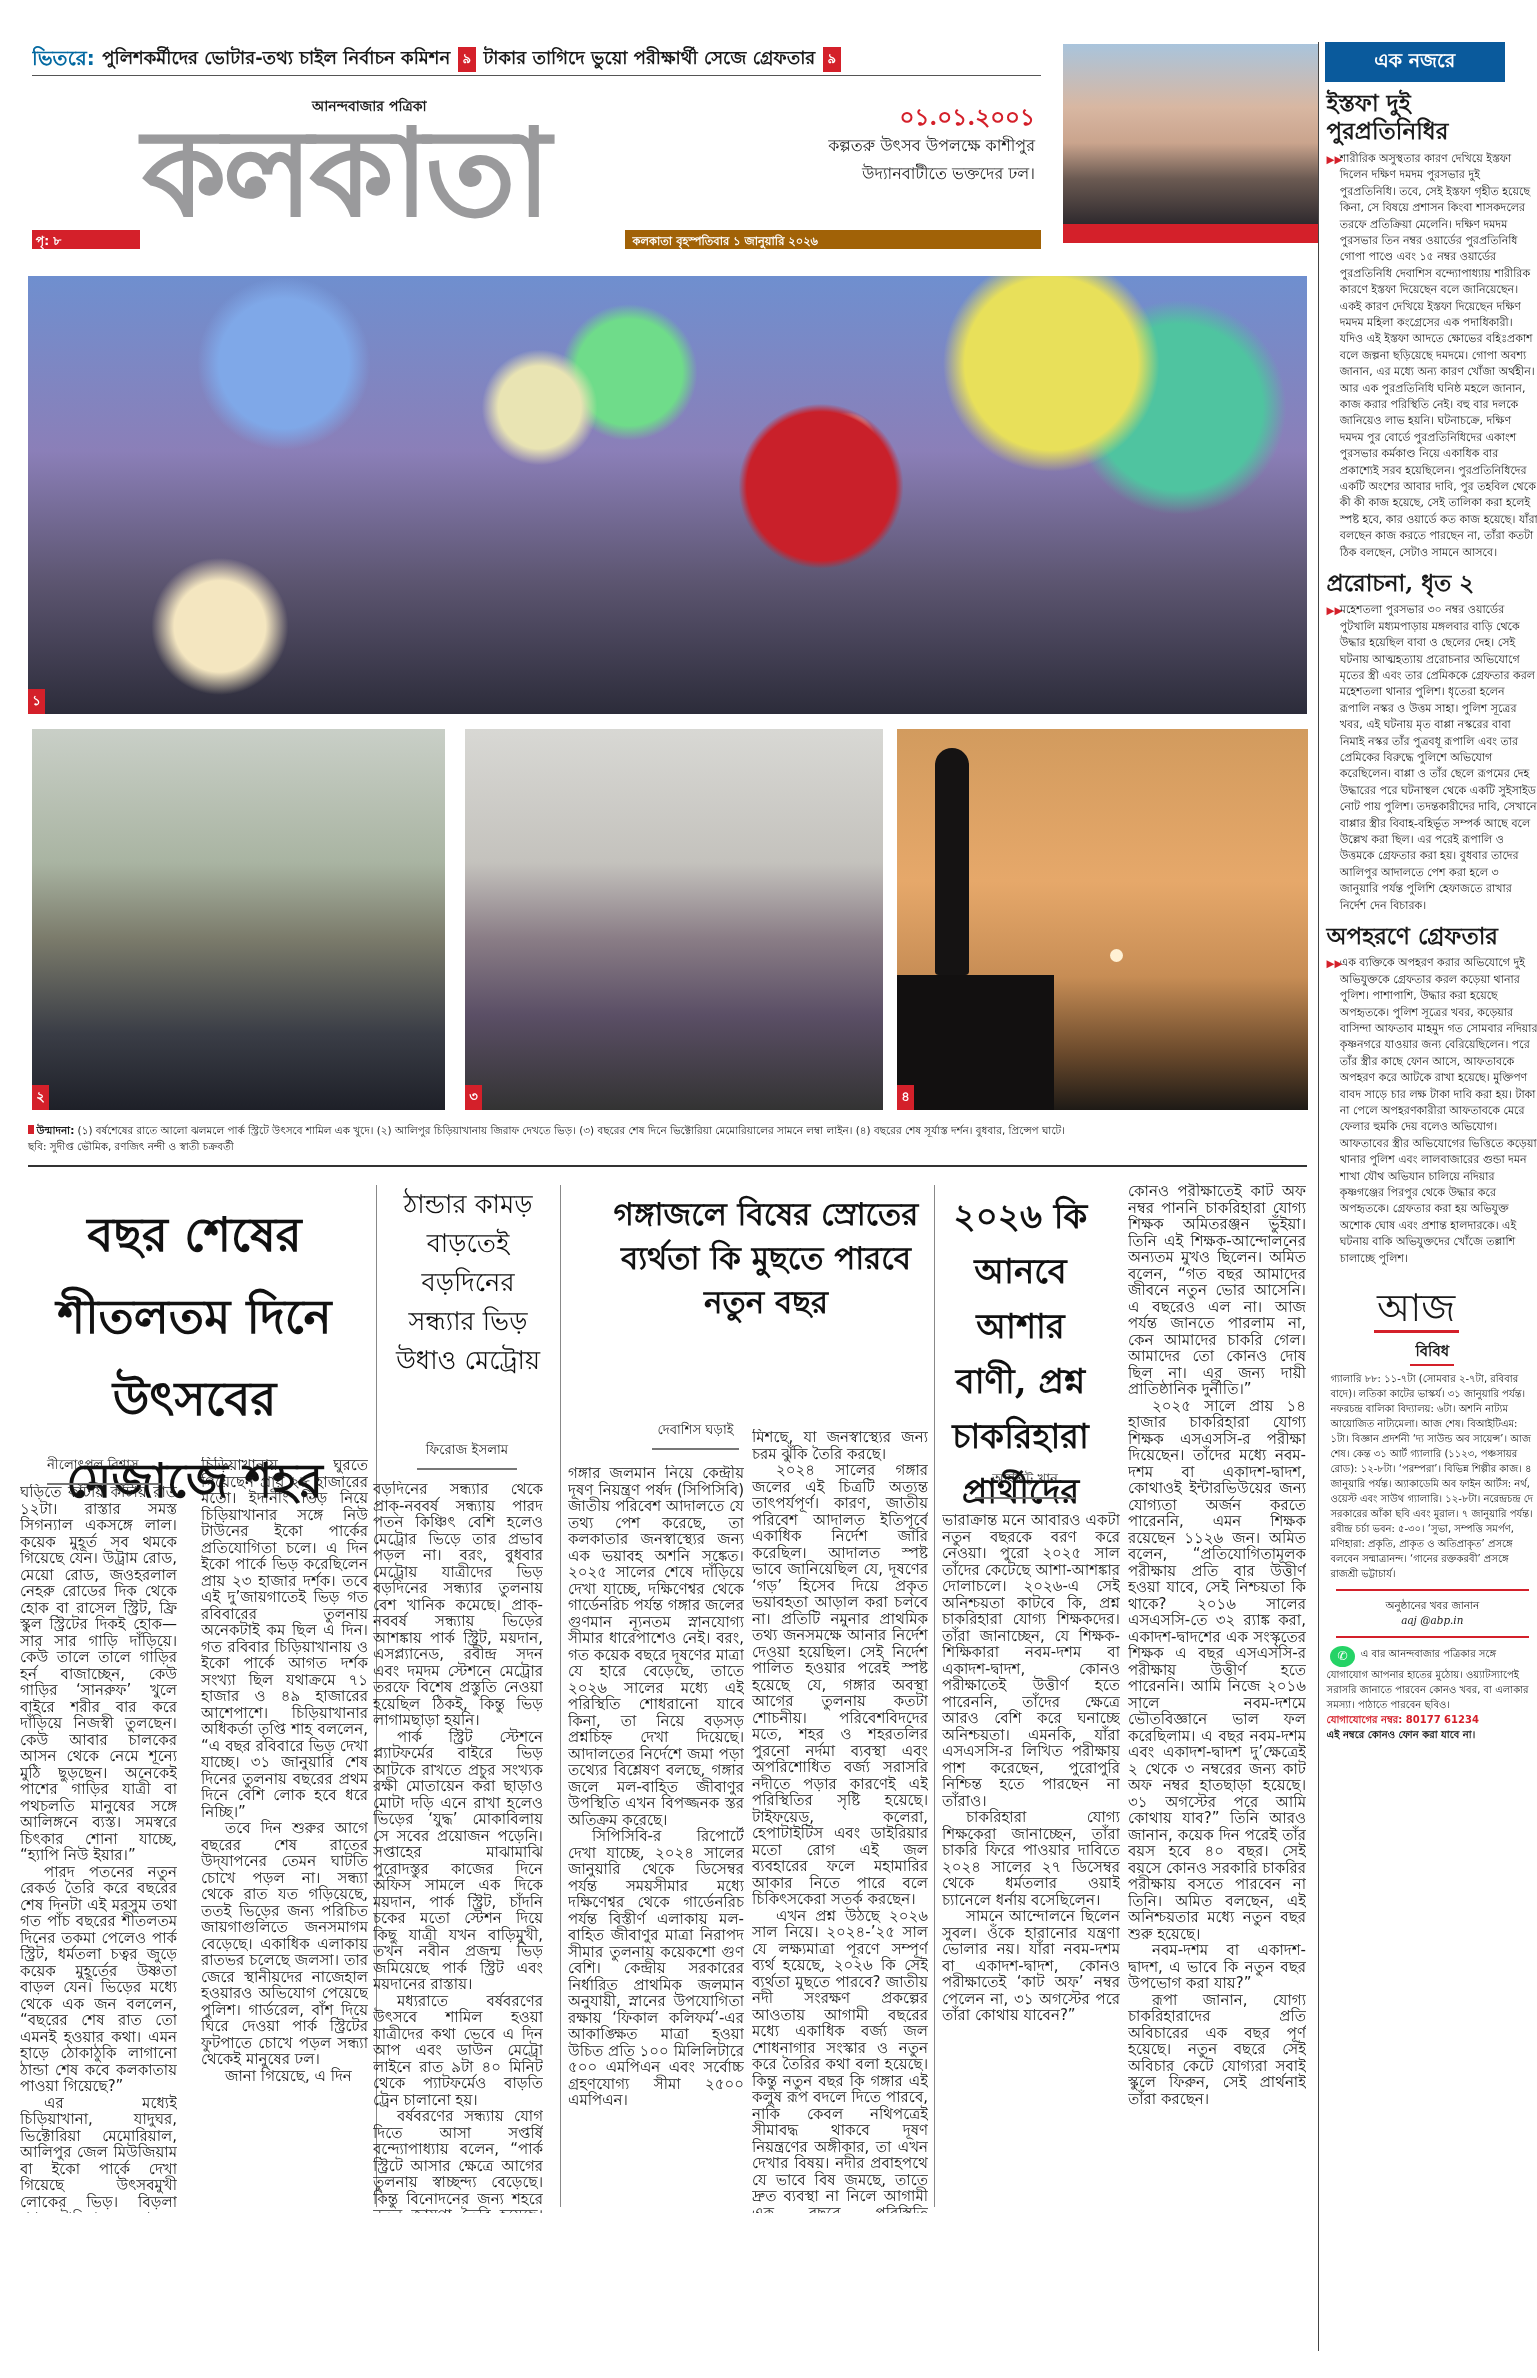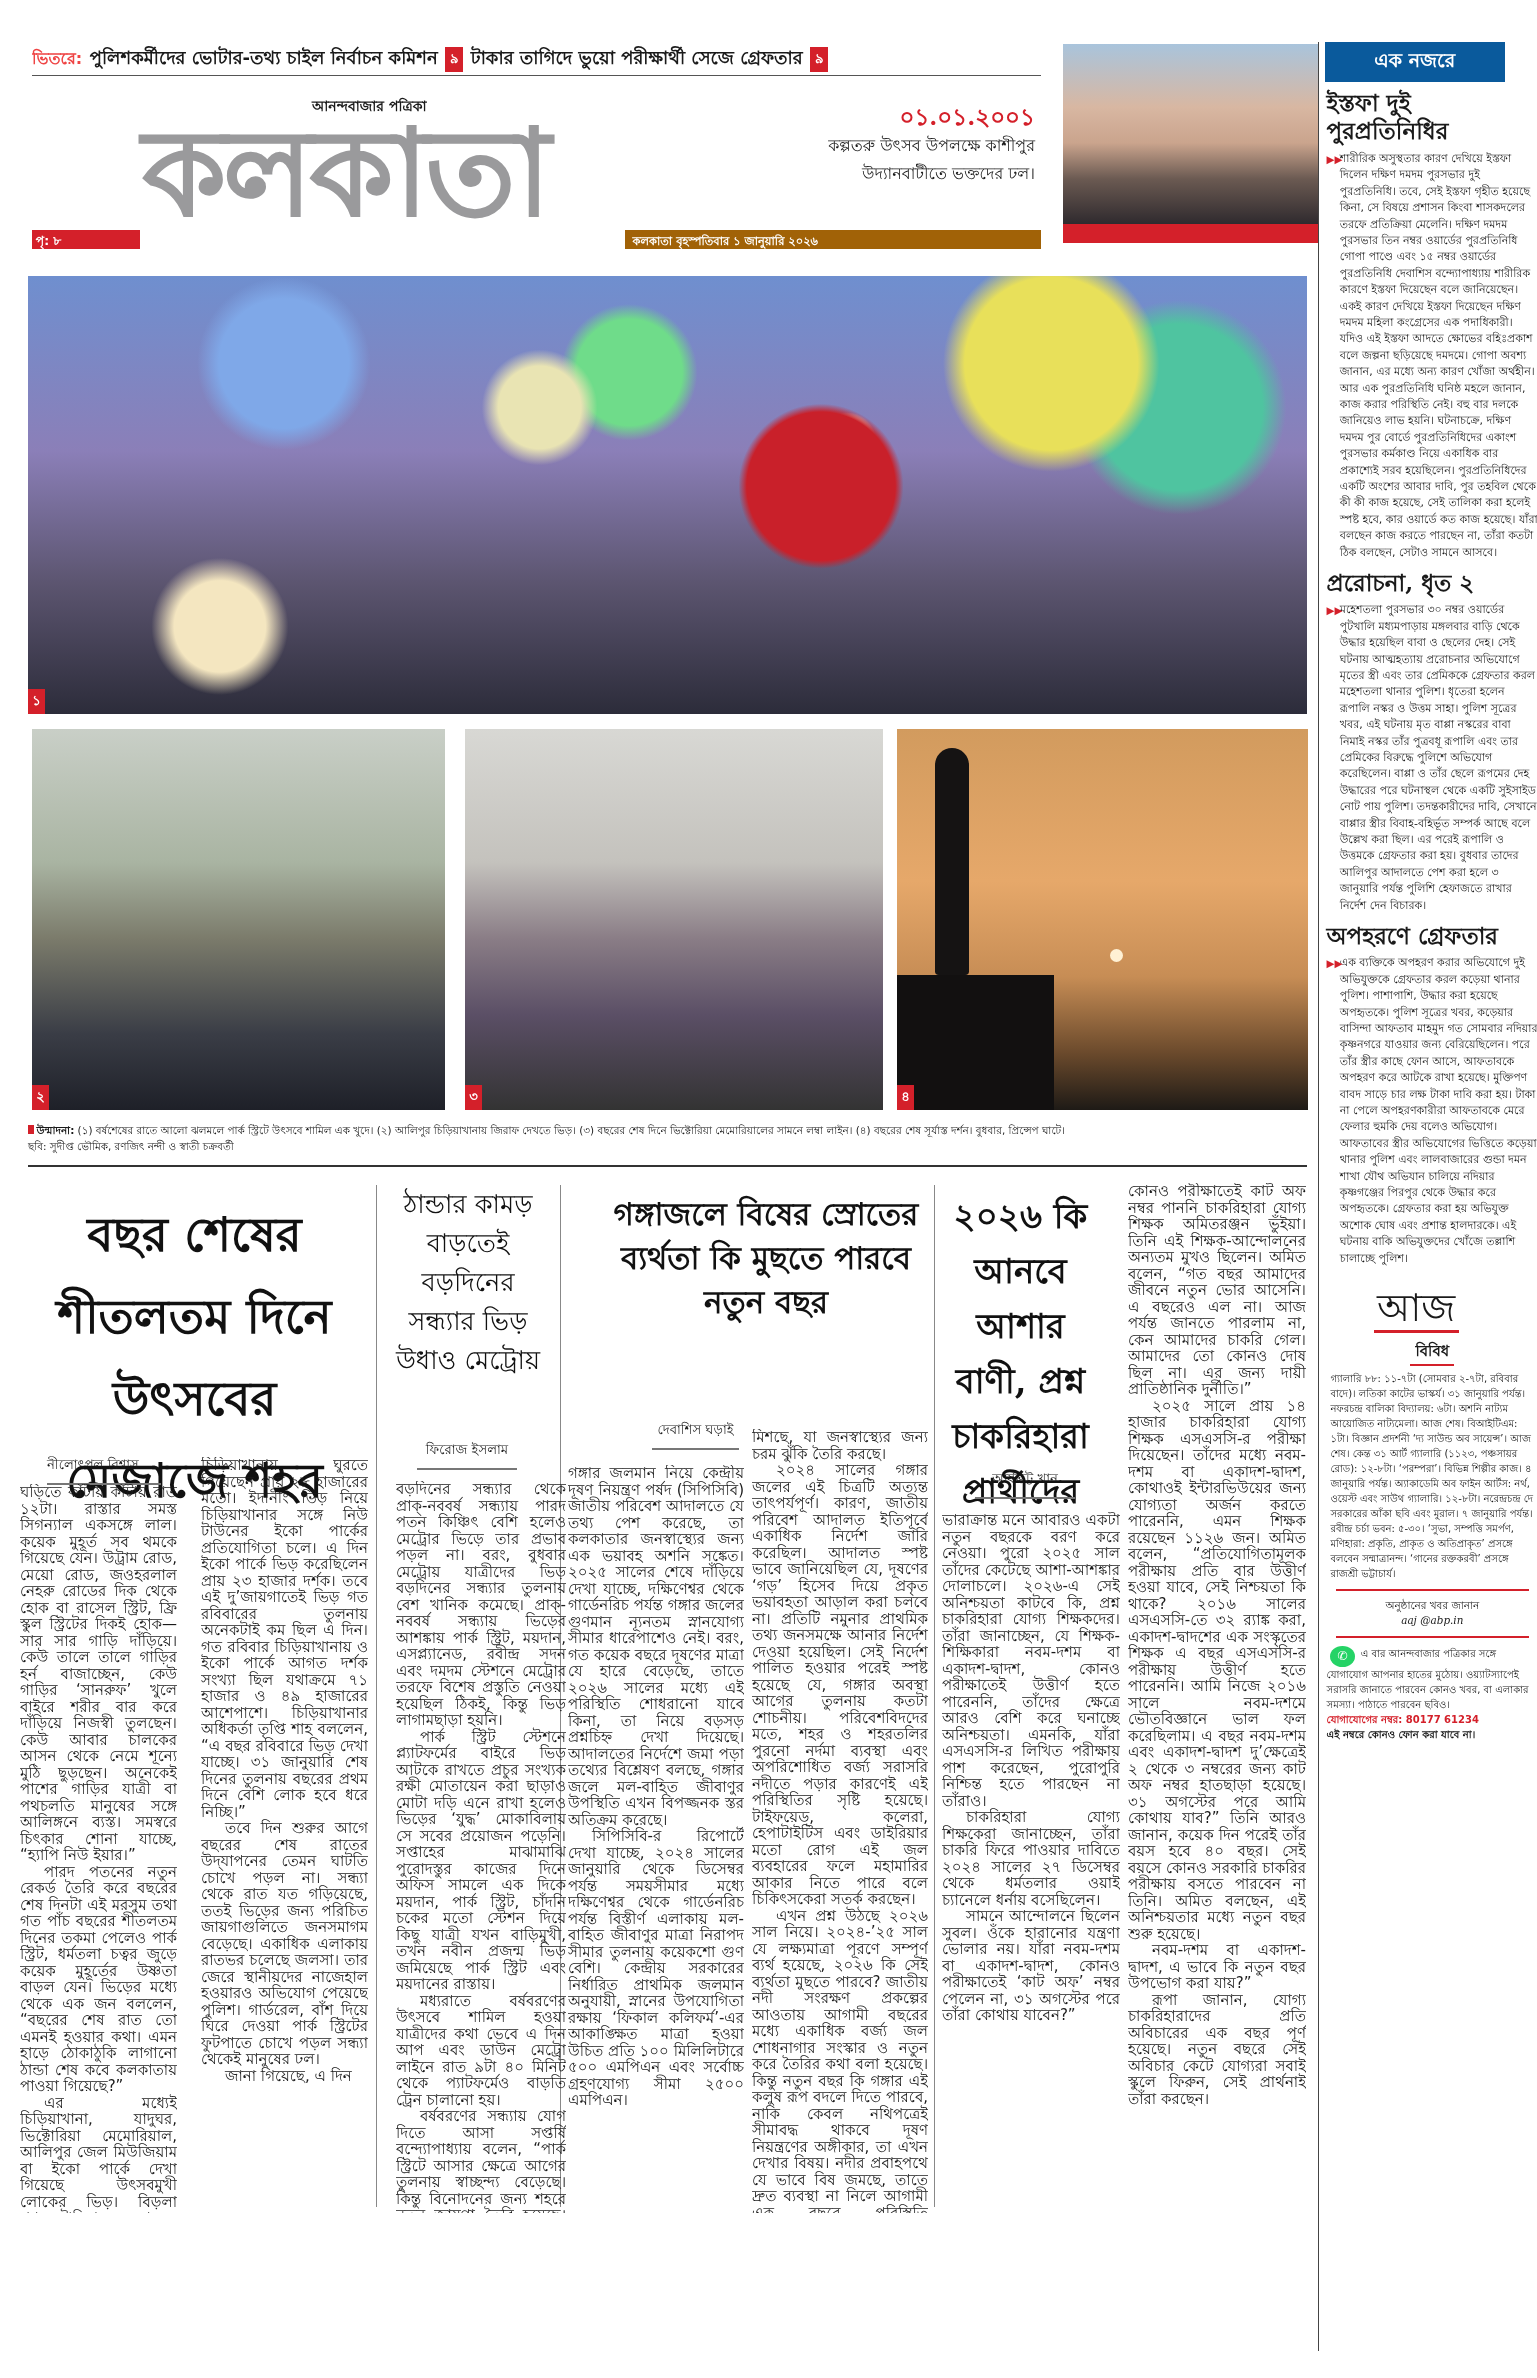--- a/index.html
+++ b/index.html
@@ -1,21 +1,21 @@
 <!DOCTYPE html>
 <html style="font-size:15px"><head>
 <meta charset="utf-8">
 <style>
   * { box-sizing: border-box; margin: 0; padding: 0; }
   html, body { width: 1538px; height: 2378px; background: #ffffff; overflow: hidden; }
   body { position: relative; font-family: "DejaVu Sans", sans-serif; color: #1a1a1a; }
   .abs { position: absolute; }
   
   #teaser { left: 32px; top: 44px; width: 1009px; height: 32px; border-bottom: 1.9px solid #555; display: flex; align-items: center; gap: 7.6px; font-size: 18px; font-weight: bold; white-space: nowrap; overflow: hidden; }
-  #teaser .lbl { color: #ef4444; font-size: 16px; text-align: right; }
+  #teaser .lbl { color: #0369a1; font-size: 20px; text-align: right; }
   #teaser .pg { background: #d4202a; color: #fff; font-size: 13.2px; padding: 1.9px 4.7px; }
   
   #brand-small { left: 312px; top: 95px; font-size: 14px; font-weight: bold; }
   #masthead { left: 142px; top: 112px; font-size: 121px; font-weight: bold; color: #9a9a9c; letter-spacing: -3.8px; line-height: 1; font-family: "DejaVu Serif", serif; }
   #edition-code { left: 32px; top: 231px; font-size: 8.5px; font-weight: bold; }
   #page-num-bar { left: 32px; top: 230px; width: 108px; height: 19px; background: #d4202a; color: #fff; font-size: 12.3px; padding: 1.9px 3.8px; font-weight: bold; }
   #date-bar { left: 625px; top: 230px; width: 416px; height: 19px; background: #a16207; color: #fff; font-size: 11.4px; padding: 2.8px 7.6px; font-weight: bold; }
   #flash-date { left: 814px; top: 99px; width: 221px; text-align: right; color: #d4202a; font-size: 23px; font-weight: bold; font-family: "DejaVu Serif", serif; }
   #flash-caption { left: 776px; top: 132px; width: 259px; text-align: right; font-size: 16px; line-height: 28px; }
   #flash-photo { left: 1063px; top: 44px; width: 256px; height: 180px; background: linear-gradient(180deg, #a9c4dc 0%, #d8b7a2 35%, #caa48d 55%, #6b5a52 75%, #2f2a2e 100%); }
@@ -132,21 +132,21 @@
   <p>এর মধ্যেই চিড়িয়াখানা, যাদুঘর, ভিক্টোরিয়া মেমোরিয়াল, আলিপুর জেল মিউজিয়াম বা ইকো পার্কে দেখা গিয়েছে উৎসবমুখী লোকের ভিড়। বিড়লা প্ল্যানেটোরিয়ামের কাছেও চোখে পড়েছে উৎসাহী জনতার লাইন।</p>
 </div>
 <div class="body" style="left:201px; top:1457px; width:167px; height:755px;">
   <p class="first">চিড়িয়াখানায় ঘুরতে গিয়েছেন প্রায় ২৮ হাজারের মতো। ইদানীং ভিড় নিয়ে চিড়িয়াখানার সঙ্গে নিউ টাউনের ইকো পার্কের প্রতিযোগিতা চলে। এ দিন ইকো পার্কে ভিড় করেছিলেন প্রায় ২৩ হাজার দর্শক। তবে এই দু’জায়গাতেই ভিড় গত রবিবারের তুলনায় অনেকটাই কম ছিল এ দিন। গত রবিবার চিড়িয়াখানায় ও ইকো পার্কে আগত দর্শক সংখ্যা ছিল যথাক্রমে ৭১ হাজার ও ৪৯ হাজারের আশেপাশে। চিড়িয়াখানার অধিকর্তা তৃপ্তি শাহ বললেন, “এ বছর রবিবারে ভিড় দেখা যাচ্ছে। ৩১ জানুয়ারি শেষ দিনের তুলনায় বছরের প্রথম দিনে বেশি লোক হবে ধরে নিচ্ছি।”</p>
   <p>তবে দিন শুরুর আগে বছরের শেষ রাতের উদ্‌যাপনের তেমন ঘাটতি চোখে পড়ল না। সন্ধ্যা থেকে রাত যত গড়িয়েছে, ততই ভিড়ের জন্য পরিচিত জায়গাগুলিতে জনসমাগম বেড়েছে। একাধিক এলাকায় রাতভর চলেছে জলসা। তার জেরে স্থানীয়দের নাজেহাল হওয়ারও অভিযোগ পেয়েছে পুলিশ। গার্ডরেল, বাঁশ দিয়ে ঘিরে দেওয়া পার্ক স্ট্রিটের ফুটপাতে চোখে পড়ল সন্ধ্যা থেকেই মানুষের ঢল।</p>
   <p>জানা গিয়েছে, এ দিন</p>
 </div>
 
 <div id="hl-2" class="headline">ঠান্ডার কামড় বাড়তেই বড়দিনের সন্ধ্যার ভিড় উধাও মেট্রোয়</div>
 <div id="by-2" class="byline">ফিরোজ ইসলাম</div>
-<div class="body" style="left:396px; top:1481px; width:170px; height:732px;">
+<div class="body" style="left:373px; top:1481px; width:170px; height:732px;">
   <p class="first">বড়দিনের সন্ধ্যার থেকে প্রাক্-নববর্ষ সন্ধ্যায় পারদ পতন কিঞ্চিৎ বেশি হলেও মেট্রোর ভিড়ে তার প্রভাব পড়ল না। বরং, বুধবার মেট্রোয় যাত্রীদের ভিড় বড়দিনের সন্ধ্যার তুলনায় বেশ খানিক কমেছে। প্রাক্-নববর্ষ সন্ধ্যায় ভিড়ের আশঙ্কায় পার্ক স্ট্রিট, ময়দান, এসপ্ল্যানেড, রবীন্দ্র সদন এবং দমদম স্টেশনে মেট্রোর তরফে বিশেষ প্রস্তুতি নেওয়া হয়েছিল ঠিকই, কিন্তু ভিড় লাগামছাড়া হয়নি।</p>
   <p>পার্ক স্ট্রিট স্টেশনে প্ল্যাটফর্মের বাইরে ভিড় আটকে রাখতে প্রচুর সংখ্যক রক্ষী মোতায়েন করা ছাড়াও মোটা দড়ি এনে রাখা হলেও ভিড়ের ‘যুদ্ধ’ মোকাবিলায় সে সবের প্রয়োজন পড়েনি। সপ্তাহের মাঝামাঝি পুরোদস্তুর কাজের দিনে অফিস সামলে এক দিকে ময়দান, পার্ক স্ট্রিট, চাঁদনি চকের মতো স্টেশন দিয়ে কিছু যাত্রী যখন বাড়িমুখী, তখন নবীন প্রজন্ম ভিড় জমিয়েছে পার্ক স্ট্রিট এবং ময়দানের রাস্তায়।</p>
   <p>মধ্যরাতে বর্ষবরণের উৎসবে শামিল হওয়া যাত্রীদের কথা ভেবে এ দিন আপ এবং ডাউন মেট্রো লাইনে রাত ৯টা ৪০ মিনিট থেকে প্যাটফর্মেও বাড়তি ট্রেন চালানো হয়।</p>
   <p>বর্ষবরণের সন্ধ্যায় যোগ দিতে আসা সপ্তর্ষি বন্দ্যোপাধ্যায় বলেন, “পার্ক স্ট্রিটে আসার ক্ষেত্রে আগের তুলনায় স্বাচ্ছন্দ্য বেড়েছে। কিন্তু বিনোদনের জন্য শহরে নতুন জায়গা তৈরি হয়েছে। এখানে বেশি সময় থাকব না। মধ্য কলকাতার একটি ক্লাবের অনুষ্ঠানে যাব।”</p>
 </div>
 
 <div id="hl-3" class="headline">গঙ্গাজলে বিষের স্রোতের ব্যর্থতা কি মুছতে পারবে নতুন বছর</div>
 <div id="by-3" class="byline">দেবাশিস ঘড়াই</div>
 <div class="body" style="left:568px; top:1465px; width:176px; height:748px;">
   <p class="first">গঙ্গার জলমান নিয়ে কেন্দ্রীয় দূষণ নিয়ন্ত্রণ পর্ষদ (সিপিসিবি) জাতীয় পরিবেশ আদালতে যে তথ্য পেশ করেছে, তা কলকাতার জনস্বাস্থ্যের জন্য এক ভয়াবহ অশনি সঙ্কেত। ২০২৫ সালের শেষে দাঁড়িয়ে দেখা যাচ্ছে, দক্ষিণেশ্বর থেকে গার্ডেনরিচ পর্যন্ত গঙ্গার জলের গুণমান ন্যূনতম স্নানযোগ্য সীমার ধারেপাশেও নেই। বরং, গত কয়েক বছরে দূষণের মাত্রা যে হারে বেড়েছে, তাতে ২০২৬ সালের মধ্যে এই পরিস্থিতি শোধরানো যাবে কিনা, তা নিয়ে বড়সড় প্রশ্নচিহ্ন দেখা দিয়েছে। আদালতের নির্দেশে জমা পড়া তথ্যের বিশ্লেষণ বলছে, গঙ্গার জলে মল-বাহিত জীবাণুর উপস্থিতি এখন বিপজ্জনক স্তর অতিক্রম করেছে।</p>

